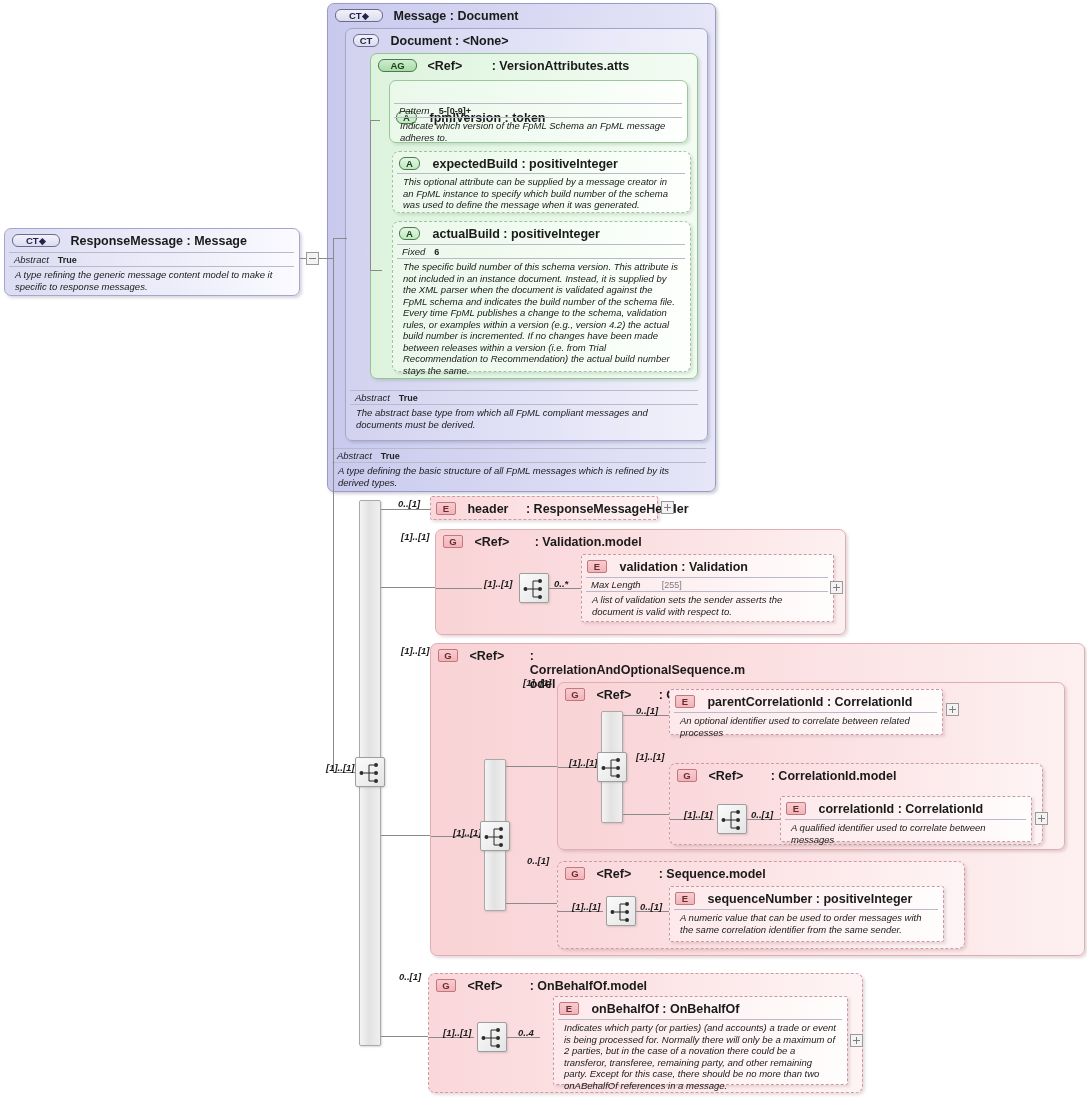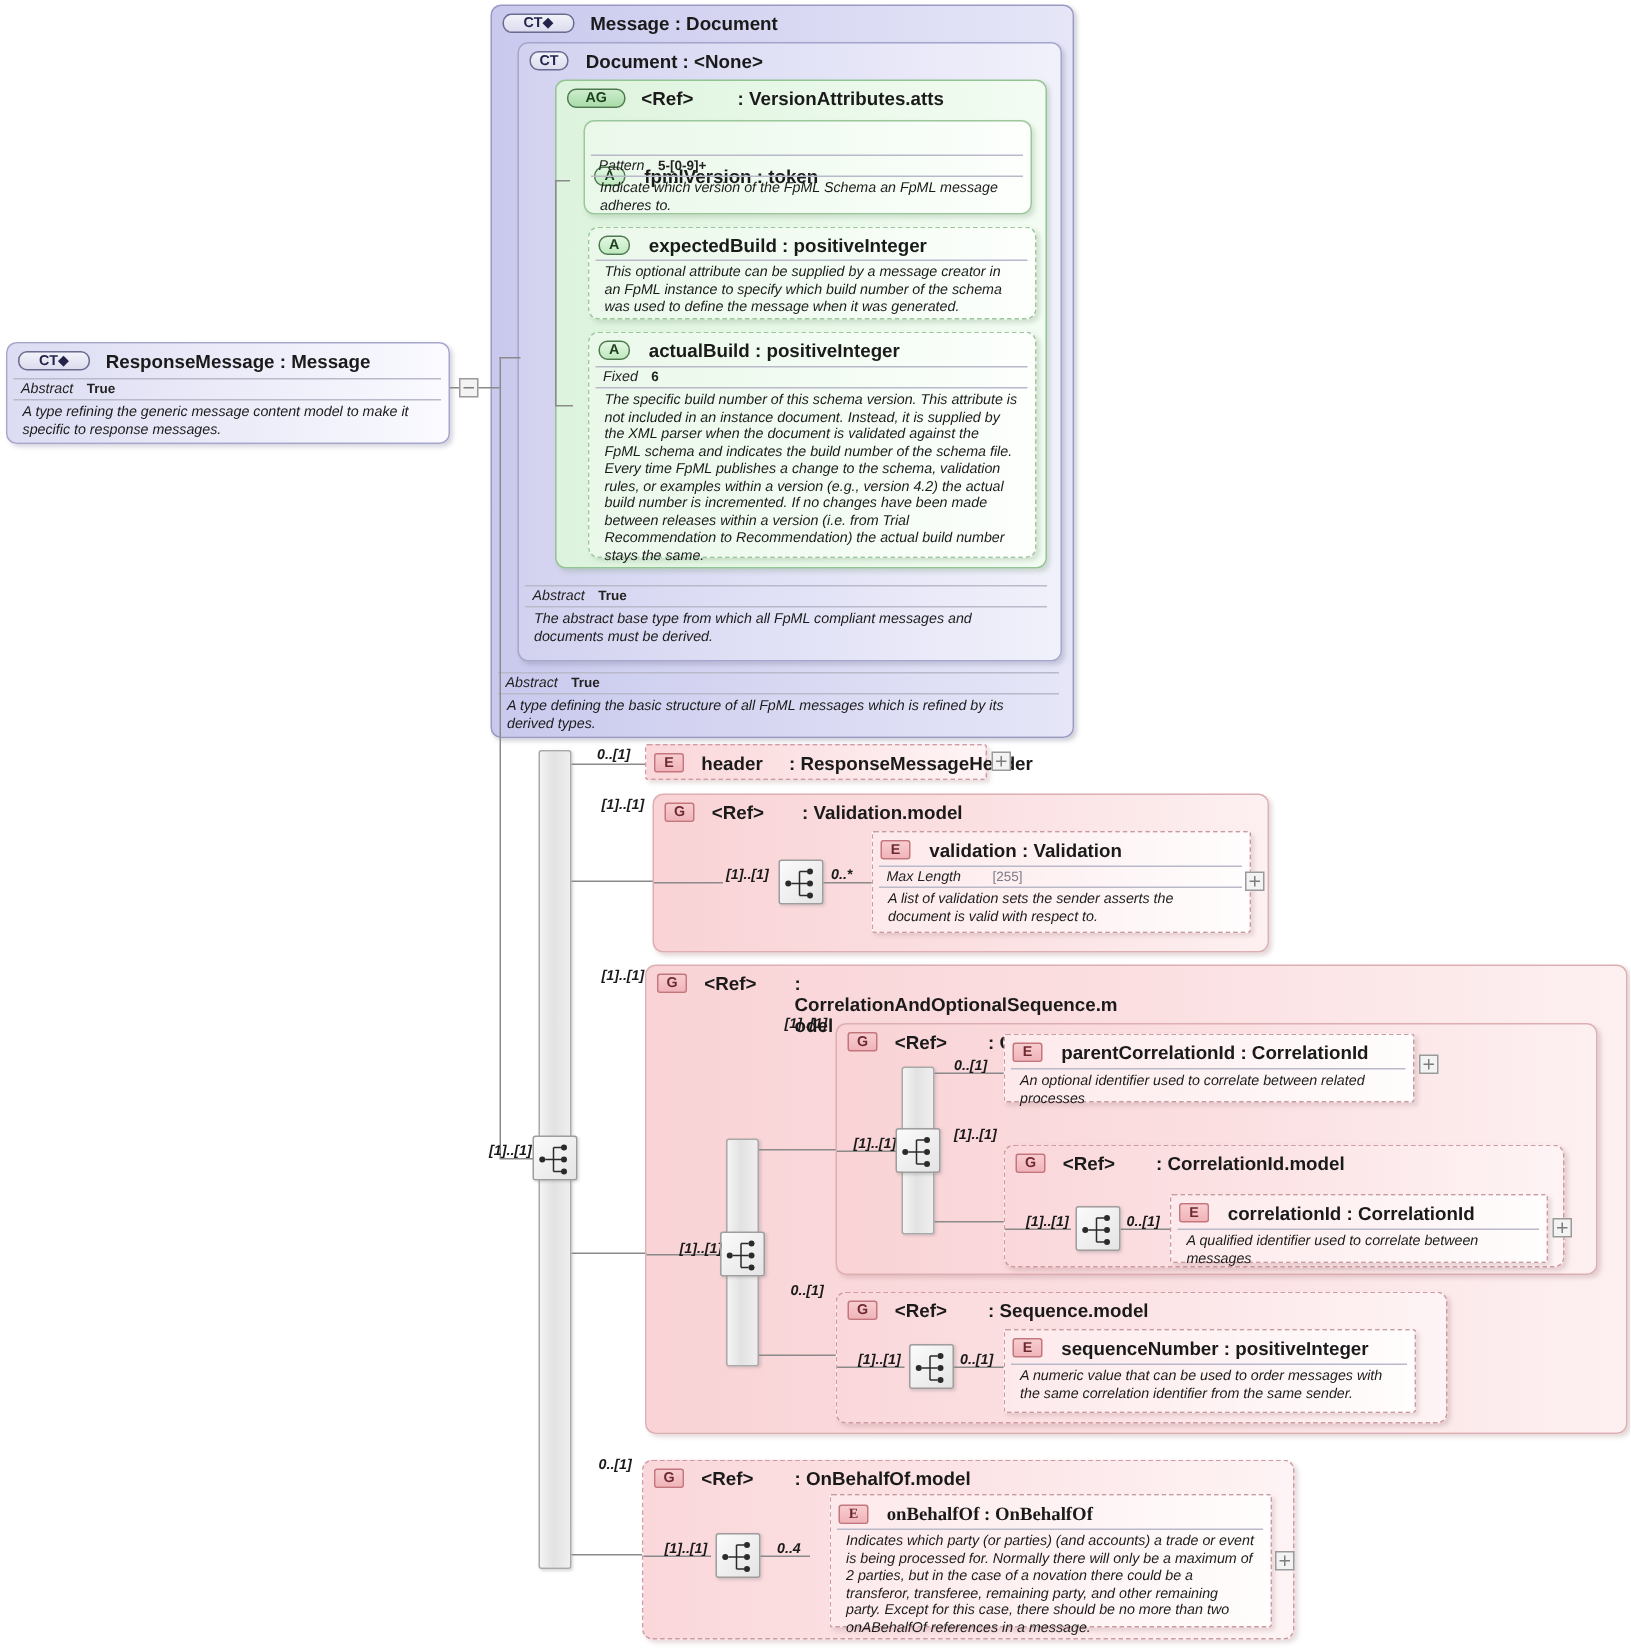--- a/index.html
+++ b/index.html
@@ -534,21 +534,21 @@
         <line x1="10" y1="20" x2="15" y2="20" stroke="#2b2b2b" stroke-width="1"></line>
         <circle cx="17" cy="4" r="2" fill="#2b2b2b"></circle>
         <circle cx="17" cy="12" r="2" fill="#2b2b2b"></circle>
         <circle cx="17" cy="20" r="2" fill="#2b2b2b"></circle>
       </svg>
     </div>
     <div class="line hline" style="left:78px; top:63px; width:33px; height:1px;"></div>
     <div class="card" style="left:89px; top:53px;">0..4</div>
 
     <div class="box pink-leaf-dashed" style="left:124px; top:22px; width:295px; height:89px; border-radius:2px;">
-      <div class="box-title" style="position:absolute; left:5px; top:5px;font-family:Liberation Serif, serif;">
+      <div class="box-title" style="position:absolute; left:5px; top:5px;">
         <span class="badge badge-e">E</span>
         <span style="margin-left:9px;">onBehalfOf : OnBehalfOf</span>
       </div>
       <div class="facets" style="top:22px; left:4px; right:5px;">
         <div class="doc">Indicates which party (or parties) (and accounts) a trade or event is being processed for. Normally there will only be a maximum of 2 parties, but in the case of a novation there could be a transferor, transferee, remaining party, and other remaining party. Except for this case, there should be no more than two onABehalfOf references in a message.</div>
       </div>
     </div>
     <div class="plusbox" style="left:421px; top:60px;"></div>
   </div>
 

